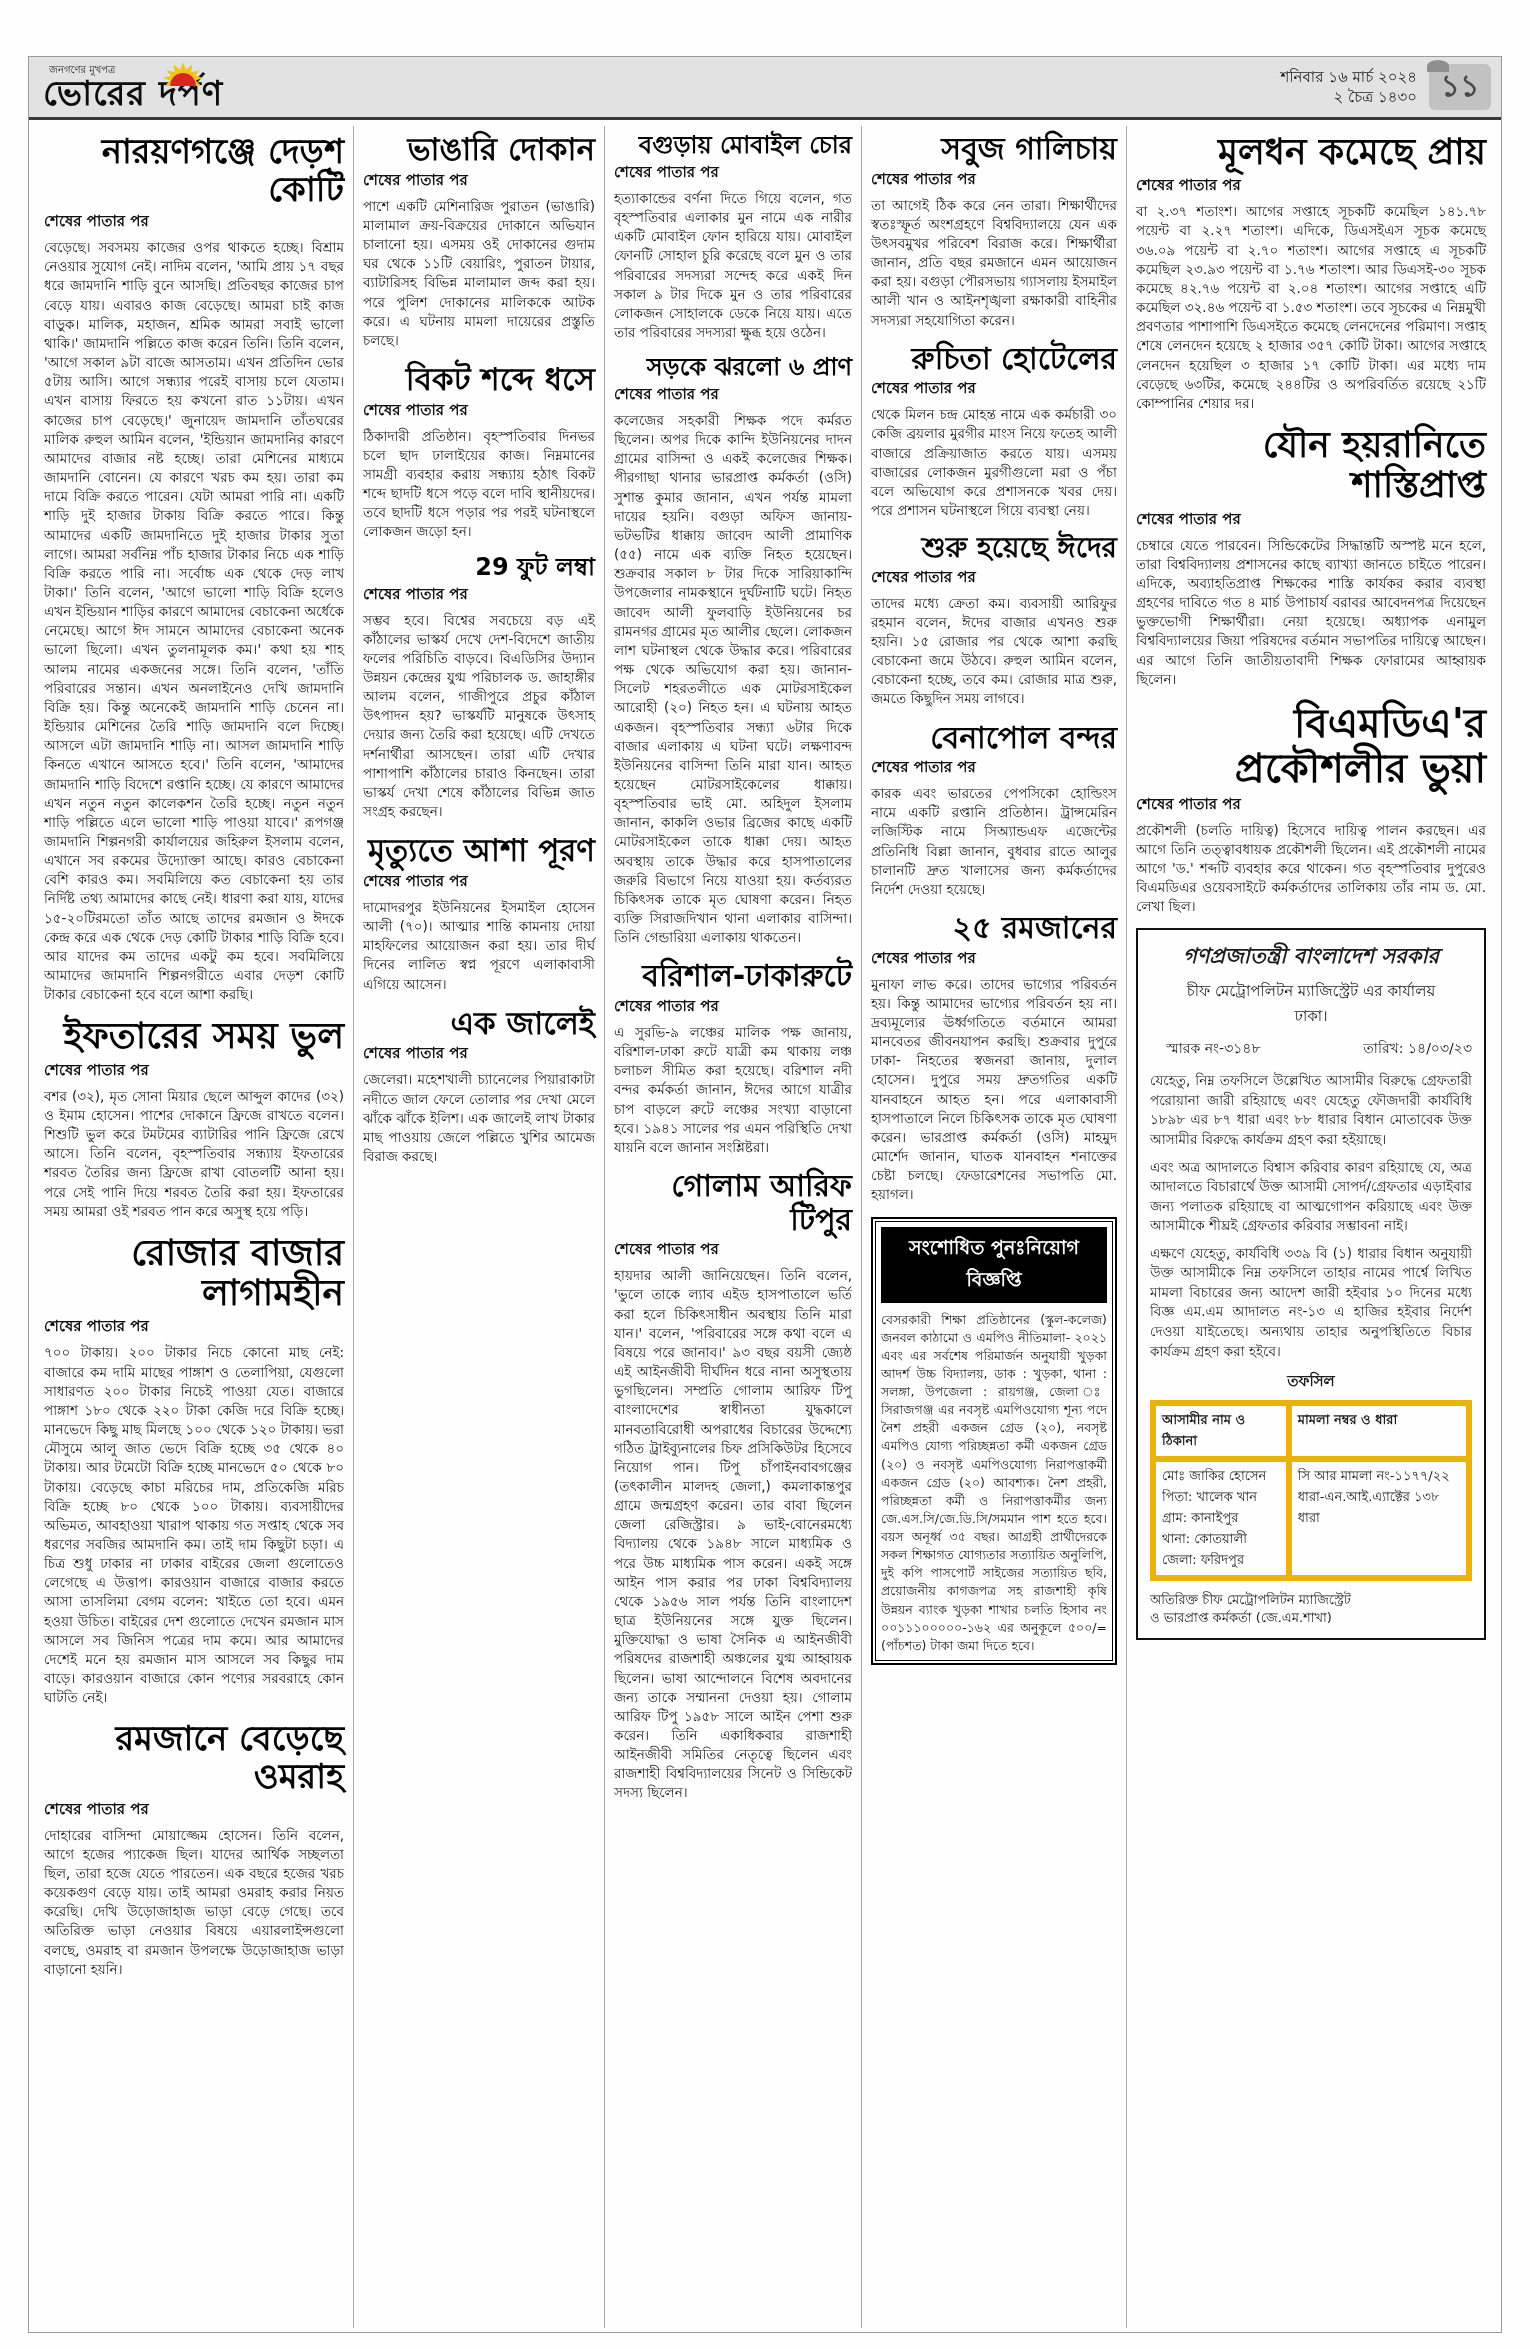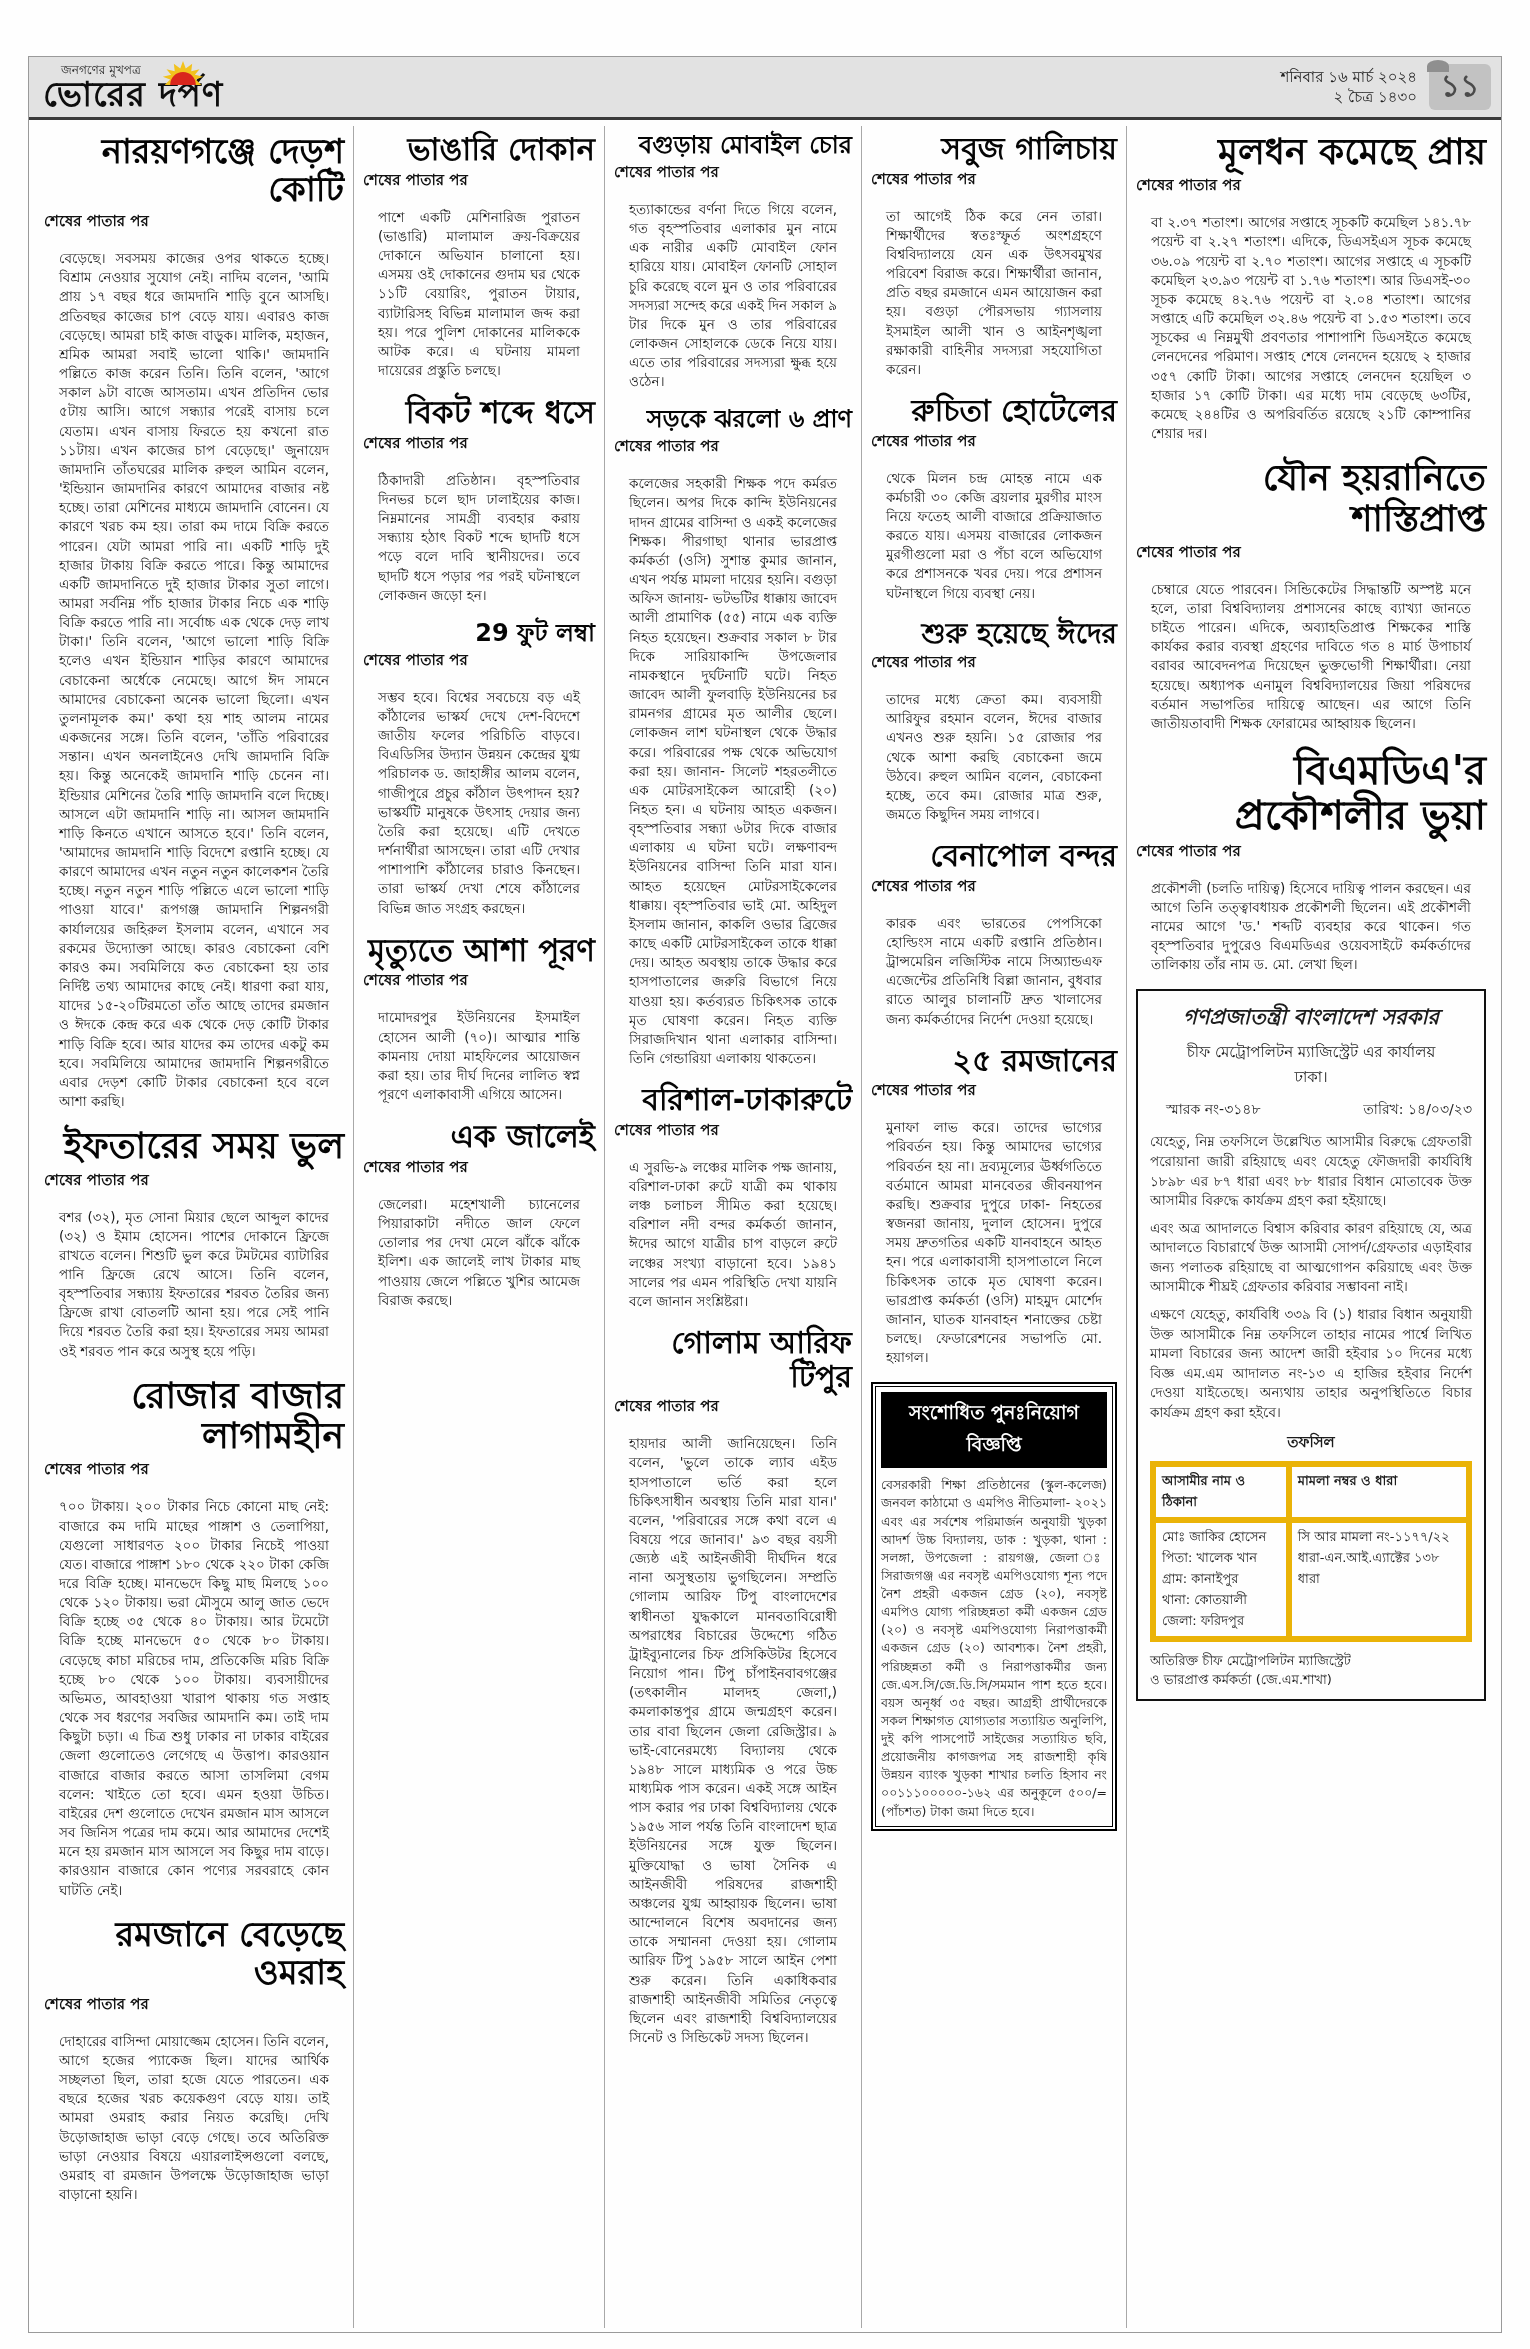--- a/index.html
+++ b/index.html
@@ -4,42 +4,42 @@
 <style>
   html,body{margin:0;padding:0;background:#ffffff;}
   .page{width:1530px;height:2349px;position:relative;background:#fefefe;
         font-family:"DejaVu Sans",sans-serif;color:#1c1c1c;overflow:hidden;}
   .sheet{position:absolute;left:28px;right:28px;top:56px;bottom:16px;
          border:1px solid #9a9a9a;display:flex;flex-direction:column;}
   
   .masthead{height:56px;background:#e2e2e2;display:flex;align-items:center;
             padding:2px 10px 2px 14px;border-bottom:3px solid #3a3a3a;flex:0 0 auto;}
   .logo-block{position:relative;display:flex;flex-direction:column;line-height:1;}
-  .tagline{font-size:12px;color:#222;margin:0 0 1px 18px;}
+  .tagline{font-size:10px;color:#222;margin:0 0 1px 6px;}
   .logo-row{display:flex;align-items:flex-end;}
   .logo-title{font-size:34px;font-weight:800;color:#0d0d0d;letter-spacing:1px;}
   .sun{position:absolute;left:118px;top:-4px;}
   .date-block{margin-left:auto;text-align:right;font-size:15px;line-height:1.35;color:#222;}
   .pagenum{width:62px;height:46px;background:#c2c2c2;border-radius:6px;margin-left:12px;
            display:flex;align-items:center;justify-content:center;position:relative;
            font-size:30px;font-weight:800;color:#4a4a4a;}
   .pagenum::before{content:"";position:absolute;left:-2px;top:-4px;width:22px;height:12px;
            background:#8f8f8f;border-radius:50% 50% 0 0;}
   
   .columns{flex:1;display:flex;align-items:stretch;padding:6px 6px 4px 6px;overflow:hidden;}
   .col{padding:0 9px;border-right:1px solid #a8a8a8;overflow:hidden;}
   .col:last-child{border-right:none;}
   .c1{flex:0 0 300px;} .c2{flex:0 0 232px;} .c3{flex:0 0 238px;} .c4{flex:0 0 246px;}
   .c5{flex:1;}
   .story{margin:0 0 12px 0;}
   .headline{text-align:right;font-weight:800;line-height:1.12;margin:6px 0 1px 0;color:#050505;}
   .h28{font-size:28px;} .h30{font-size:30px;} .h31{font-size:31px;} .h32{font-size:24px;}
   .h34{font-size:34px;} .h36{font-size:36px;} .h40{font-size:40px;}
   .continued{text-align:left;font-size:15px;font-weight:700;margin:0 0 4px 0;color:#111;}
-  .body{font-size:13.5px;line-height:1.42;text-align:justify;margin:15px;color:#161616;}
+  .body{font-size:13.5px;line-height:1.42;text-align:justify;margin:0;color:#161616;}
   
   .gov-box{border:2px solid #111;padding:10px 12px;margin-top:6px;font-size:13.5px;}
   .gov-title{text-align:center;font-weight:800;font-size:21px;font-style:italic;margin:0 0 4px 0;}
   .gov-office{text-align:center;font-size:15px;margin:0;}
   .gov-city{text-align:center;font-size:15px;margin:0 0 8px 0;}
   .gov-memo{display:flex;justify-content:space-between;font-size:14px;margin:0 0 10px 16px;}
   .gov-p{font-size:13.5px;line-height:1.45;text-align:justify;margin:0 0 8px 0;}
   .gov-schedule{text-align:center;font-weight:800;font-size:15px;margin:6px 0;}
   .gov-table{width:100%;border-collapse:collapse;font-size:13px;}
   .gov-table th,.gov-table td{border:6px solid #eab308;padding:4px 6px;vertical-align:top;text-align:left;}

